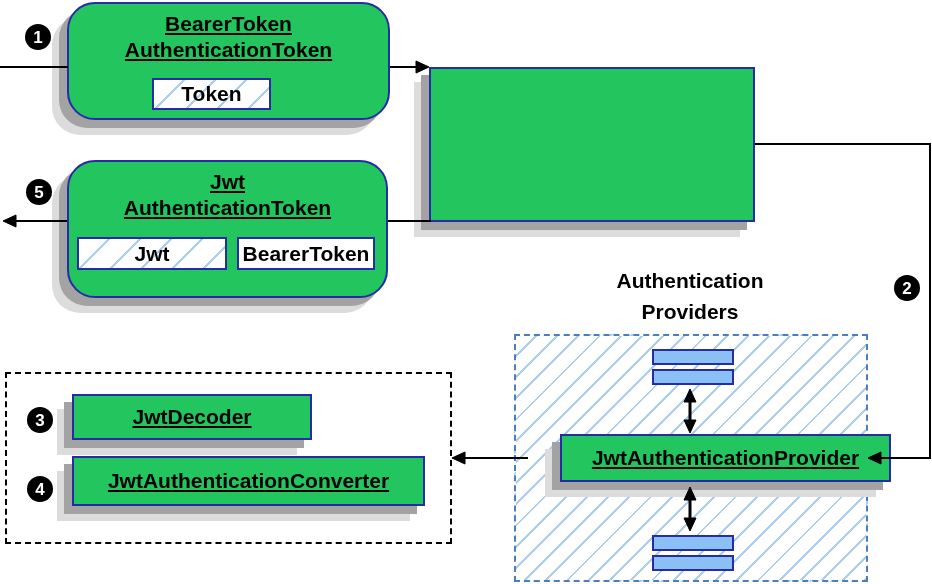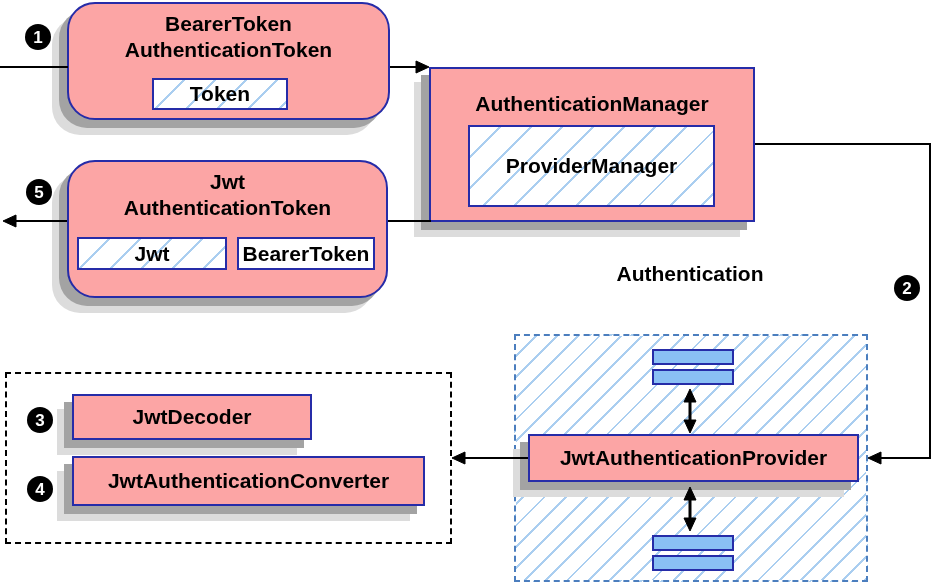--- a/index.html
+++ b/index.html
@@ -5,22 +5,23 @@
   html,body{margin:0;padding:0;background:#fff;}
   .canvas{
     position:relative;width:932px;height:584px;background:#ffffff;
     font-family:"Liberation Sans",sans-serif;font-weight:bold;color:#000;
     overflow:hidden;
   }
   .canvas *{box-sizing:border-box;}
 
   
   .node{
-    position:absolute;background:#fca5a5;border:2px solid #262CA8;
+    position:absolute;background:#22c55e;border:2px solid #262CA8;
     box-shadow:-8px 8px 0 #A3A3A3,-15px 15px 0 #DCDCDC;
+    text-decoration:underline;
   }
   .rounded{border-radius:28px;}
   .node-title{font-size:21px;line-height:26px;text-align:center;padding-top:7px;}
   .node-title.deep{padding-top:22px;}
   .center-label{display:flex;align-items:center;justify-content:center;
     font-size:21px;text-align:center;height:100%;}
 
   
   .field{
     position:absolute;background:#ffffff;border:2px solid #262CA8;
@@ -44,71 +45,68 @@
     border:2px solid #262CA8;
   }
 
   .badge{
     position:absolute;width:26px;height:26px;border-radius:50%;
     background:#000000;color:#ffffff;display:flex;align-items:center;
     justify-content:center;font-size:17px;line-height:1;
   }
 
   .group-caption{
-    position:absolute;font-size:21px;line-height:31px;text-align:center;
+    position:absolute;font-size:21px;line-height:31px;text-align:center;margin-top:7px;
   }
 
   svg.connectors{position:absolute;left:0;top:0;pointer-events:none;}
   svg.connectors *{stroke:#000;fill:none;}
   svg.connectors polygon{fill:#000;stroke:#000;}
 </style>
 </head>
 <body>
 
 <div class="canvas">
 
   <div>
     <div class="group-caption" style="left:575px;top:258px;width:230px;">
       <span>Authentication</span><br>
+      <span>Providers</span>
     </div>
     <div class="providers-box" style="left:514px;top:334px;width:354px;height:248px;"></div>
     <div class="mini-rect" style="left:652px;top:349px;"></div>
     <div class="mini-rect" style="left:652px;top:369px;"></div>
     <div class="mini-rect" style="left:652px;top:535px;"></div>
     <div class="mini-rect" style="left:652px;top:555px;"></div>
-    <div class="node" style="left:528px;top:434px;width:331px;height:48px;">
+    <div class="node" style="left:560px;top:434px;width:331px;height:48px;">
       <div class="center-label">JwtAuthenticationProvider</div>
     </div>
   </div>
 
   <div>
     <div class="decoder-box" style="left:5px;top:372px;width:447px;height:172px;"></div>
     <div class="node" style="left:72px;top:394px;width:240px;height:46px;">
       <div class="center-label">JwtDecoder</div>
     </div>
     <div class="node" style="left:72px;top:456px;width:353px;height:50px;">
       <div class="center-label">JwtAuthenticationConverter</div>
     </div>
   </div>
 
   <div class="node rounded" style="left:67px;top:2px;width:323px;height:118px;">
     <div class="node-title">
       <span>BearerToken</span><br>
       <span>AuthenticationToken</span>
     </div>
-    <div class="field hatch-field" style="left:83px;top:74px;width:136px;height:32px;">
+    <div class="field hatch-field" style="left:83px;top:74px;width:119px;height:32px;">
       <span>Token</span>
     </div>
   </div>
 
   <div class="node" style="left:429px;top:67px;width:326px;height:155px;">
-    <div class="node-title deep">AuthenticationManager</div>
-    <div class="field hatch-field" style="left:37px;top:56px;width:247px;height:82px;">
-      <span>ProviderManager</span>
-    </div>
   </div>
 
   <div class="node rounded" style="left:67px;top:160px;width:321px;height:138px;">
     <div class="node-title">
       <span>Jwt</span><br>
       <span>AuthenticationToken</span>
     </div>
     <div class="field hatch-field" style="left:8px;top:75px;width:150px;height:33px;">
       <span>Jwt</span>
     </div>

